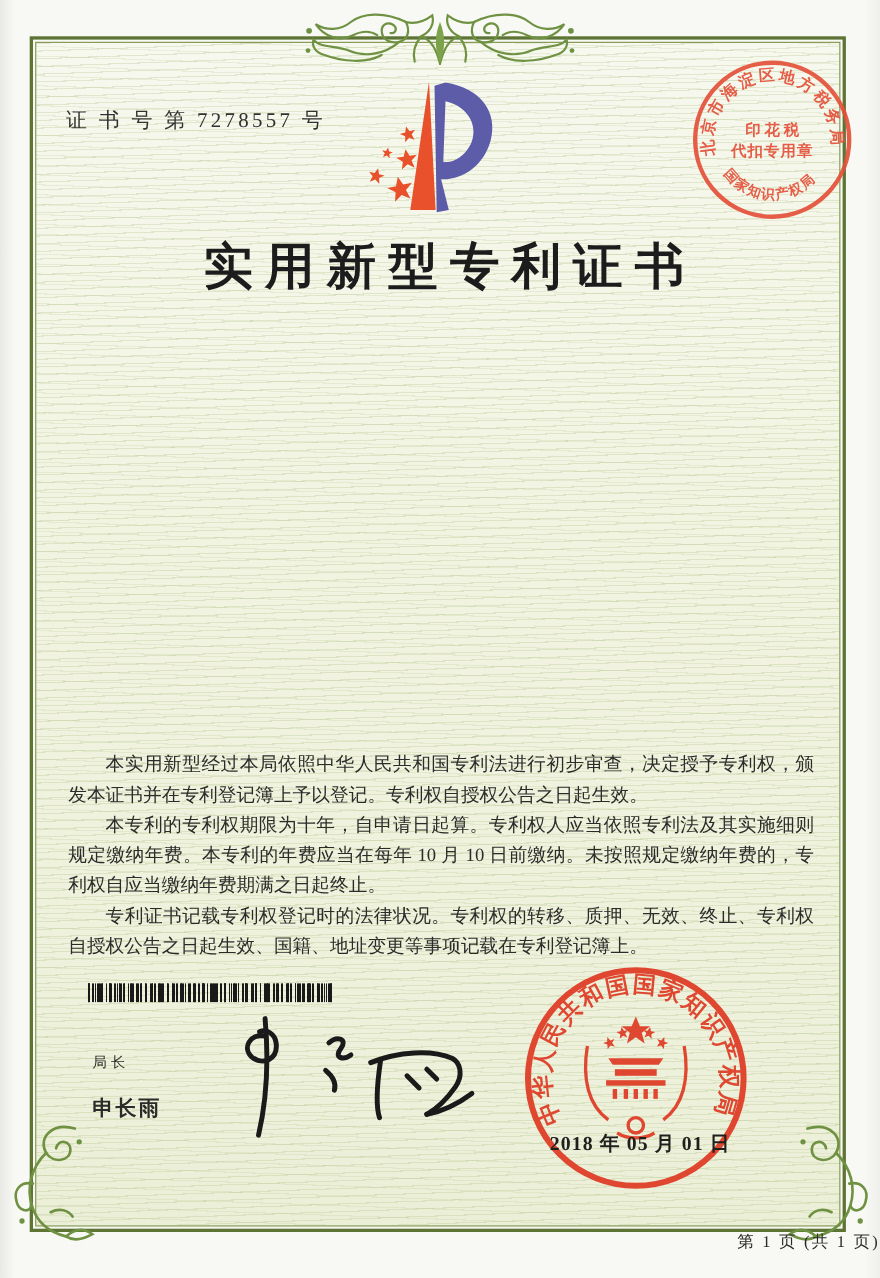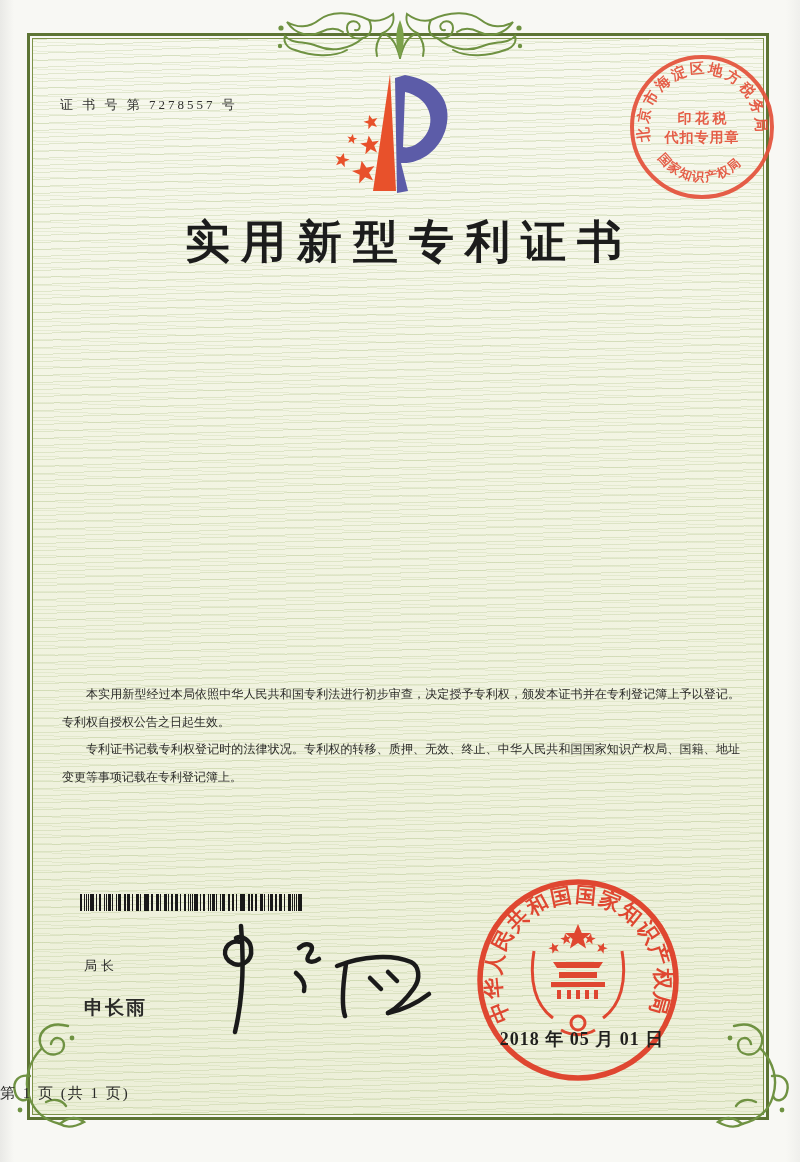--- a/index.html
+++ b/index.html
@@ -14,54 +14,54 @@
     background:
       repeating-linear-gradient(178deg, rgba(173,192,132,.30) 0 1px, rgba(0,0,0,0) 1px 7px),
       repeating-linear-gradient(2deg,  rgba(173,192,132,.20) 0 1px, rgba(0,0,0,0) 1px 9px),
       linear-gradient(#f7f8ee 0%, #f2f4e2 40%, #ecefd8 100%);
   }
 
   .abs { position:absolute; }
   svg { display:block; }
 
   
-  .cert-no { left:60px; top:96px; font-size:13px; letter-spacing:3px; color:#30302e; z-index:3; }
+  .cert-no { left:60px; top:96px; font-size:19px; letter-spacing:3px; color:#30302e; z-index:3; }
   .title { left:0; top:212px; width:100%; text-align:center; font-size:45px; font-weight:bold;
            letter-spacing:11px; color:#1c1c1c; z-index:3;padding-left:18px; }
 
   .fields { z-index:3; color:#2b2b29; }
   .frow { position:absolute; left:62px; font-size:18px; display:flex; }
   .flabel { display:inline-block; width:126px; flex:0 0 auto; }
   .fvalue { white-space:pre-line; line-height:27px; }
   .row-addr .flabel { width:98px; }
   .grant-left  { left:62px;  top:645px; }
   .grant-right { left:455px; top:645px; }
   .grant-left .flabel, .grant-right .flabel { width:auto; margin-right:8px; }
 
-  .bodytext { left:62px; top:681px; width:678px; font-size:12px; line-height:27.5px;
+  .bodytext { left:62px; top:681px; width:678px; font-size:17px; line-height:27.5px;
               color:#2b2b29; text-align:justify; z-index:3; }
   .bodytext p { text-indent:2em; }
 
   
   .barcode { left:80px; top:894px; width:223px; height:17px; z-index:3;
     background-image:
       repeating-linear-gradient(90deg,#191919 0 1.5px, rgba(0,0,0,0) 1.5px 4px),
       repeating-linear-gradient(90deg,#191919 0 1px,  rgba(0,0,0,0) 1px 6.5px),
       repeating-linear-gradient(90deg,#191919 0 2px,  rgba(0,0,0,0) 2px 9.5px);
   }
 
   .sig-title { left:84px; top:957px;  font-size:13px; letter-spacing:4px; color:#2b2b29; z-index:3; }
   .sig-name  { left:84px; top:995px;  font-size:19px; letter-spacing:2px; color:#2b2b29; z-index:3;font-weight:bold; }
   .signature { left:195px; top:918px; z-index:4; }
 
   .seal { left:473px; top:875px; z-index:4; opacity:.93; }
   .seal-date { left:492px; top:1027px; width:180px; text-align:center; font-size:18px;
                font-weight:bold; letter-spacing:1px; color:#1f1f1d; z-index:5; }
 
-  .footer { left:0; top:1084px; width:100%; text-align:left; font-size:15px;
+  .footer { left:0; top:1120px; width:100%; text-align:right; font-size:15px;
             letter-spacing:2px; color:#2b2b29; z-index:3; }
 
   .tax-stamp { left:627px; top:52px; z-index:5; opacity:.92; }
   .logo { left:333px; top:72px; z-index:3; }
   .orn-top { left:263px; top:6px; z-index:2; }
   .orn-bl { left:6px;  top:1018px; z-index:2; }
   .orn-br { left:714px; top:1018px; z-index:2; }
 </style>
 </head>
 <body>
@@ -180,21 +180,22 @@
       <span class="fvalue">2018 年 05 月 01 日</span>
     </div>
     <div class="frow grant-right">
       <span class="flabel">授权公告号：</span>
       <span class="fvalue">CN 207297330 U</span>
     </div>
   </div>
 
   <div class="abs bodytext">
     <p>本实用新型经过本局依照中华人民共和国专利法进行初步审查，决定授予专利权，颁发本证书并在专利登记簿上予以登记。专利权自授权公告之日起生效。</p>
-    <p>专利证书记载专利权登记时的法律状况。专利权的转移、质押、无效、终止、中华人民共和国国家知识产权局、国籍、地址变更等事项记载在专利登记簿上。</p>
+    <p>本专利的专利权期限为十年，自申请日起算。专利权人应当依照专利法及其实施细则规定缴纳年费。本专利的年费应当在每年 10 月 10 日前缴纳。未按照规定缴纳年费的，专利权自应当缴纳年费期满之日起终止。</p>
+    <p>专利证书记载专利权登记时的法律状况。专利权的转移、质押、无效、终止、专利权自授权公告之日起生效、国籍、地址变更等事项记载在专利登记簿上。</p>
   </div>
 
   <div class="abs barcode"></div>
 
   <div class="abs sig-title">局长</div>
   <div class="abs sig-name">申长雨</div>
 
   <svg class="abs signature" width="240" height="122" viewBox="0 0 240 122">
     <g stroke="#1a1a1a" stroke-width="4.5" fill="none" stroke-linecap="round" stroke-linejoin="round">
       <path d="M46,24 C32,21 25,35 34,43 C44,51 58,45 56,30 C55,22 47,17 41,20"></path>

